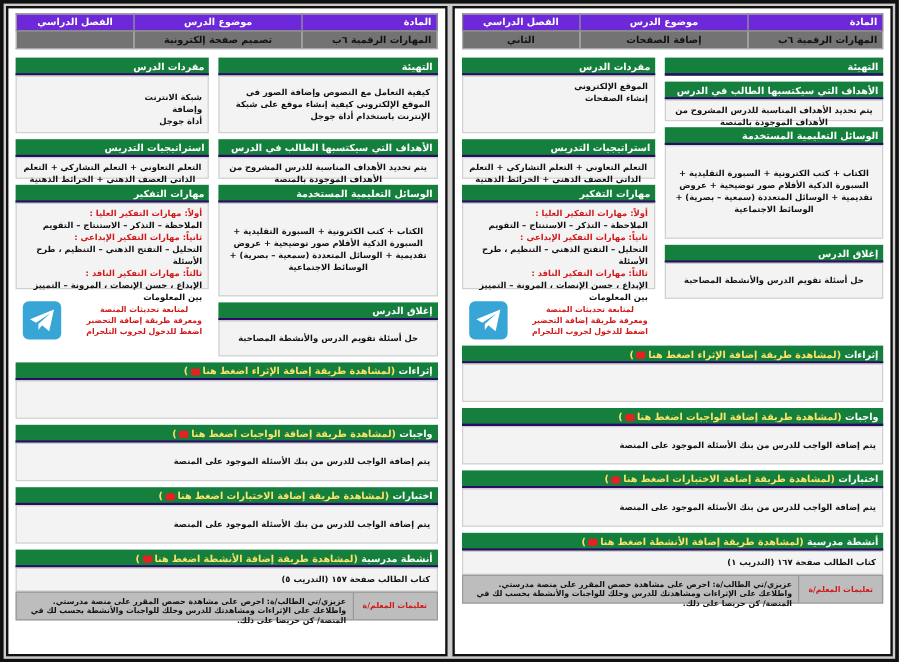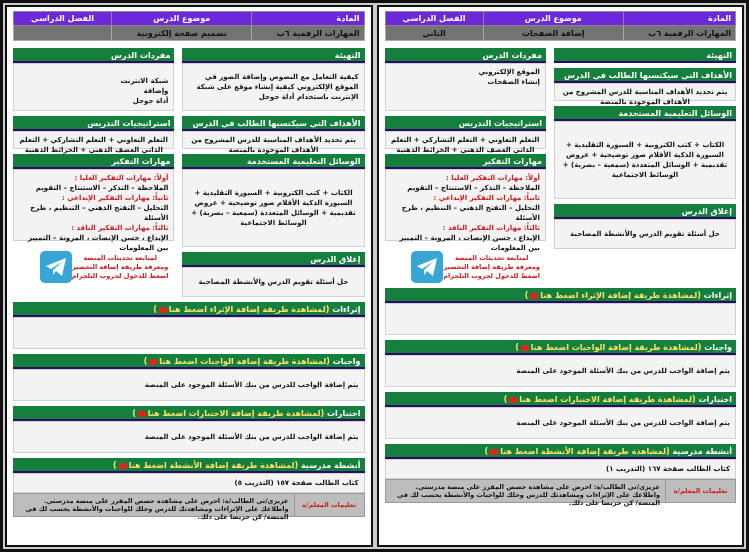--- a/index.html
+++ b/index.html
@@ -30,21 +30,21 @@
   .body {
     background: #f3f3f3; border: 1px solid #d0d0d0; font-size: 7px; font-weight: bold;
     color: #111; padding: 3px 5px; line-height: 10px;
   }
   .center { text-align: center; }
   .h-52 { height: 48px; }
   .h-35 { height: 18px; }
   .h-78 { height: 78px; }
   .h-30 { height: 30px; }
   .thinking .red { color: #d21a1a; }
-  .promo { display: flex; align-items: center; justify-content: flex-start; height: 42px; padding: 0 6px; }
+  .promo { display: flex; align-items: center; justify-content: space-between; height: 42px; padding: 0 6px; }
   .promo-text { color: #d21a1a; font-size: 6.5px; font-weight: bold; text-align: center; line-height: 9px; }
   .tg { width: 32px; height: 32px; background: #37a6d7; border-radius: 5px; display: flex; align-items: center; justify-content: center; }
   .wide .bar { color: #ffe36b; font-size: 8px; }
   .wide .bar .lbl { color: #fff; }
   .wide .bar .play { display: inline-block; width: 8px; height: 6px; background: #e52222; border-radius: 2px; vertical-align: middle; margin: 0 2px; }
   .wide .body { height: 32px; display: flex; align-items: center; }
   .wide .body.short { height: 20px; }
   .teacher { display: flex; background: #bdbdbd; border: 1px solid #999; height: 24px; font-size: 6.5px; font-weight: bold; }
   .teacher .lbl { color: #d21a1a; width: 70px; display: flex; align-items: center; justify-content: center; border-left: 1px solid #999; }
   .teacher .txt { flex: 1; padding: 3px 5px; line-height: 8px; color: #111; }

